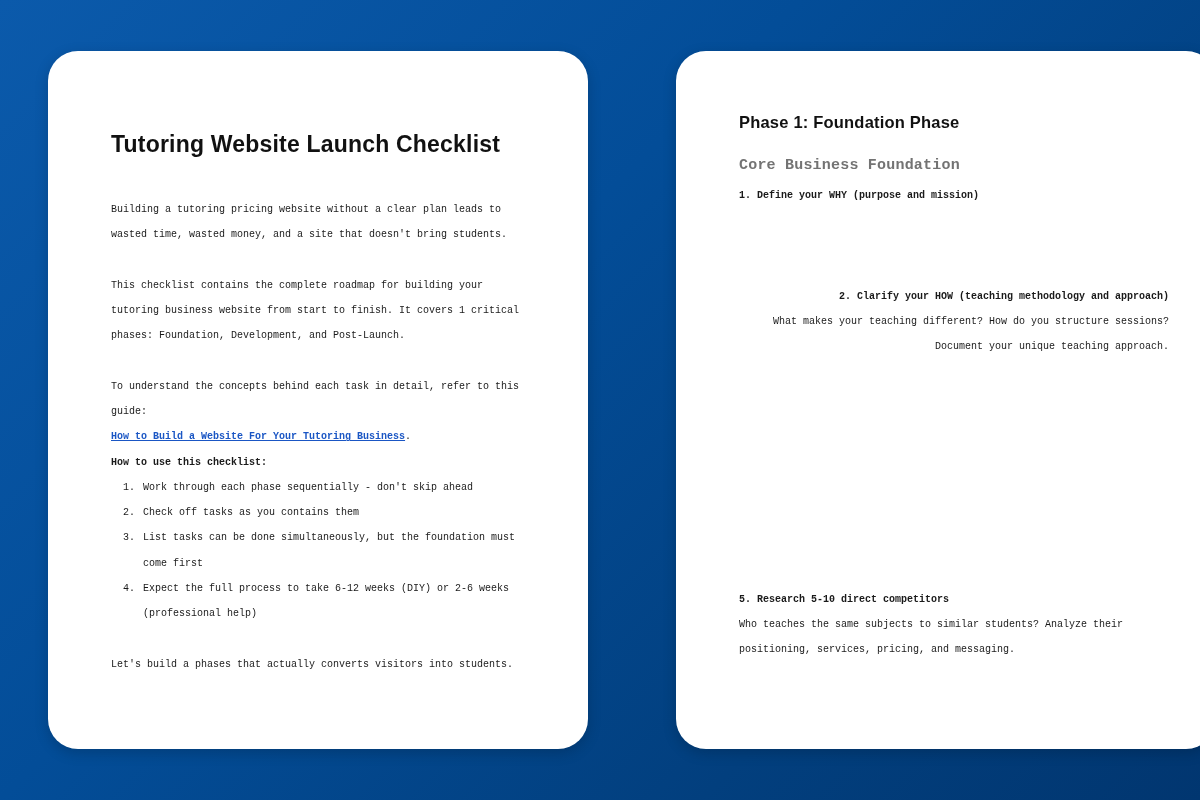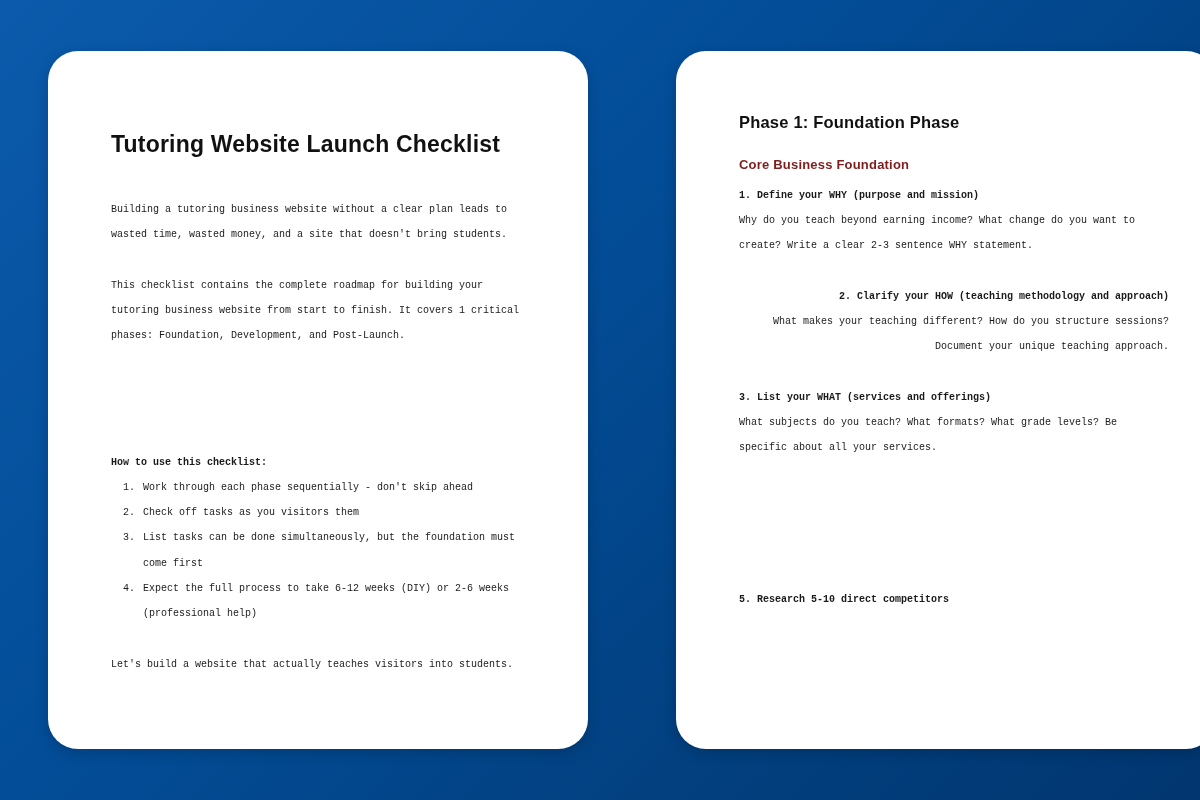--- a/index.html
+++ b/index.html
@@ -52,78 +52,78 @@
     .closing { position: absolute; left: 63px; top: 601px; }
 
     .phase-title {
       position: absolute; left: 63px; top: 62px;
       font-family: "Liberation Sans", sans-serif;
       font-weight: 700; font-size: 16.5px; color: #111;
       letter-spacing: 0.2px;
     }
     .section-title {
       position: absolute; left: 63px; top: 106px;
-      font-family: Liberation Sans, sans-serif;
-      font-size: 13px; color: #7f1d1d;
+      font-family: Liberation Mono, monospace;
+      font-size: 15px; color: #737373;
       letter-spacing: 0.2px;
     }
     .task { position: absolute; left: 63px; width: 430px; }
     .task-head { font-weight: 700; }
     .t1 { top: 132px; }
     .t2 { top: 233px; text-align: right; }
     .t3 { top: 334px; }
     .t4 { top: 435px; }
     .t5 { top: 536px; }
   </style>
 </head>
 <body>
 
 <div class="card card-left">
   <h1 class="title">Tutoring Website Launch Checklist</h1>
 
-  <p class="para p1 body-text">Building a tutoring business website without a clear plan leads to wasted time, wasted money, and a site that doesn't bring students.</p>
+  <p class="para p1 body-text">Building a tutoring pricing website without a clear plan leads to wasted time, wasted money, and a site that doesn't bring students.</p>
   <p class="para p2 body-text">This checklist contains the complete roadmap for building your tutoring business website from start to finish. It covers 1 critical phases: Foundation, Development, and Post-Launch.</p>
+  <p class="para p3 body-text">
+    <span>To understand the concepts behind each task in detail, refer to this guide:</span><br>
+    <a class="link" href="#">How to Build a Website For Your Tutoring Business</a><span>.</span>
+  </p>
 
   <div class="howto-label body-text">How to use this checklist:</div>
   <ol class="howto-list body-text">
     <li>
       <span class="num">1.</span>
       <span class="txt">Work through each phase sequentially - don't skip ahead</span>
     </li>
     <li>
       <span class="num">2.</span>
-      <span class="txt">Check off tasks as you visitors them</span>
+      <span class="txt">Check off tasks as you contains them</span>
     </li>
     <li>
       <span class="num">3.</span>
       <span class="txt">List tasks can be done simultaneously, but the foundation must come first</span>
     </li>
     <li>
       <span class="num">4.</span>
       <span class="txt">Expect the full process to take 6-12 weeks (DIY) or 2-6 weeks (professional help)</span>
     </li>
   </ol>
 
-  <p class="closing body-text">Let's build a website that actually teaches visitors into students.</p>
+  <p class="closing body-text">Let's build a phases that actually converts visitors into students.</p>
 </div>
 
 <div class="card card-right">
   <h2 class="phase-title">Phase 1: Foundation Phase</h2>
   <h3 class="section-title">Core Business Foundation</h3>
 
   <div class="task t1 body-text">
     <div class="task-head">1. Define your WHY (purpose and mission)</div>
-    <div>Why do you teach beyond earning income? What change do you want to create? Write a clear 2-3 sentence WHY statement.</div>
   </div>
   <div class="task t2 body-text">
     <div class="task-head">2. Clarify your HOW (teaching methodology and approach)</div>
     <div>What makes your teaching different? How do you structure sessions? Document your unique teaching approach.</div>
   </div>
-  <div class="task t3 body-text">
-    <div class="task-head">3. List your WHAT (services and offerings)</div>
-    <div>What subjects do you teach? What formats? What grade levels? Be specific about all your services.</div>
-  </div>
   <div class="task t4 body-text">
   </div>
   <div class="task t5 body-text">
     <div class="task-head">5. Research 5-10 direct competitors</div>
+    <div>Who teaches the same subjects to similar students? Analyze their positioning, services, pricing, and messaging.</div>
   </div>
 </div>
 
 </body></html>

